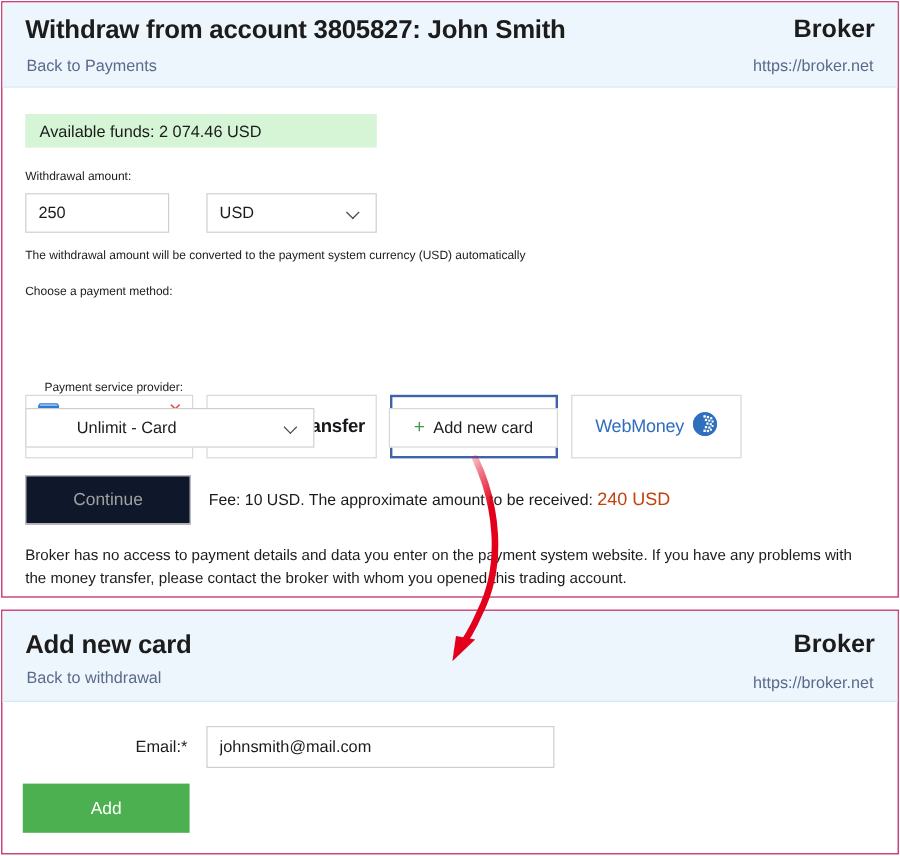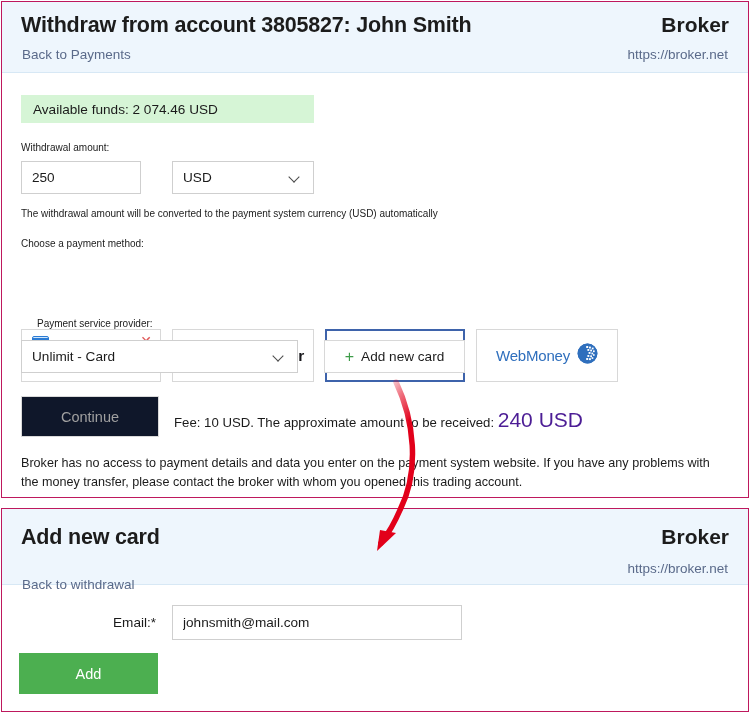--- a/index.html
+++ b/index.html
@@ -42,21 +42,21 @@
     white-space: nowrap;
   }
   #panel-addcard .hdr-title { top: 16px; }
   .hdr-sub {
     position: absolute;
     left: 20px; top: 45px;
     font-size: 13.5px;
     color: #5a6a8a;
     white-space: nowrap;
   }
-  #panel-addcard .hdr-sub { top: 68px; }
+  #panel-addcard .hdr-sub { top: 48px; }
   .hdr-brand {
     position: absolute;
     right: 19px; top: 11px;
     font-size: 21px;
     font-weight: bold;
     color: #1c1c1c;
     white-space: nowrap;
     text-align: right;
   }
   #panel-addcard .hdr-brand { top: 16px; }
@@ -239,24 +239,24 @@
   .webm-word {
     font-size: 15px;
     color: #2f6fbd;
     letter-spacing: -0.2px;
   }
 
   
   #psp-select {
     position: absolute;
     left: 19px; top: 267px;
-    width: 277px; height: 33px;
+    width: 241px; height: 33px;
     border: 1px solid #cfcfcf;
     background: #fff;
-    display: flex; align-items: center;
+    display: flex; align-items: center; padding-left: 32px;
   }
   #psp-select .sel-value {
     margin-left: 10px; flex: 1;
     font-size: 13.6px; color: #1b1b1b;
   }
   #btn-add-new-card {
     position: absolute;
     left: 322px; top: 267px;
     width: 141px; height: 33px;
     border: 1px solid #d8d8d8;
@@ -284,22 +284,22 @@
     cursor: default;
   }
   #fee-text {
     position: absolute;
     left: 172px; top: 335px;
     font-size: 13.2px;
     color: #1b1b1b;
     white-space: nowrap;
   }
   #fee-amount {
-    font-size: 21px;
-    color: #4c1d95;
+    font-size: 15px;
+    color: #c2410c;
   }
 
   #disclaimer {
     position: absolute;
     left: 19px; top: 381px;
     width: 706px;
     font-size: 12.6px;
     color: #1b1b1b;
     line-height: 19px;
   }

